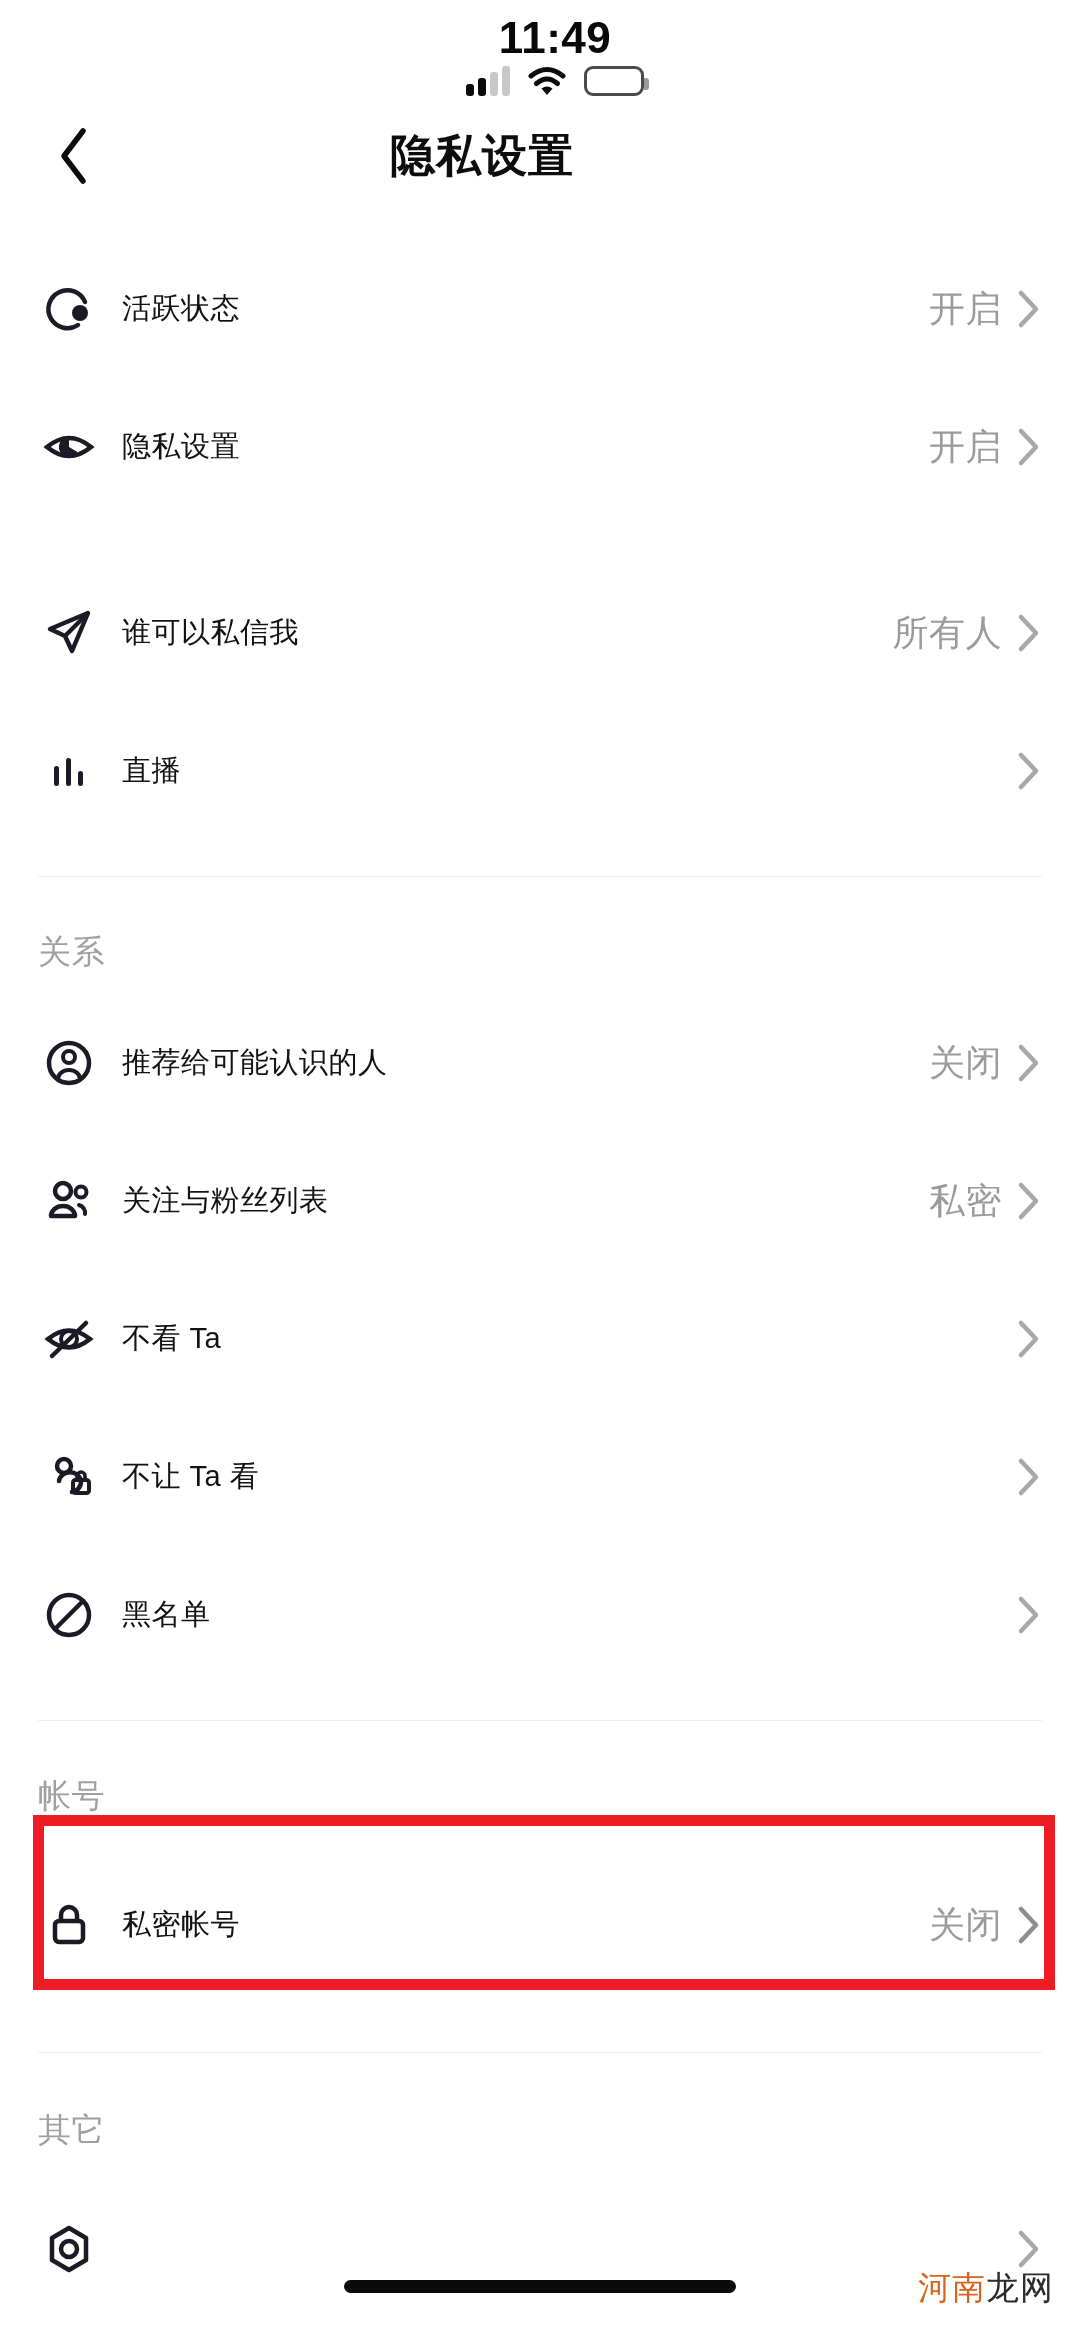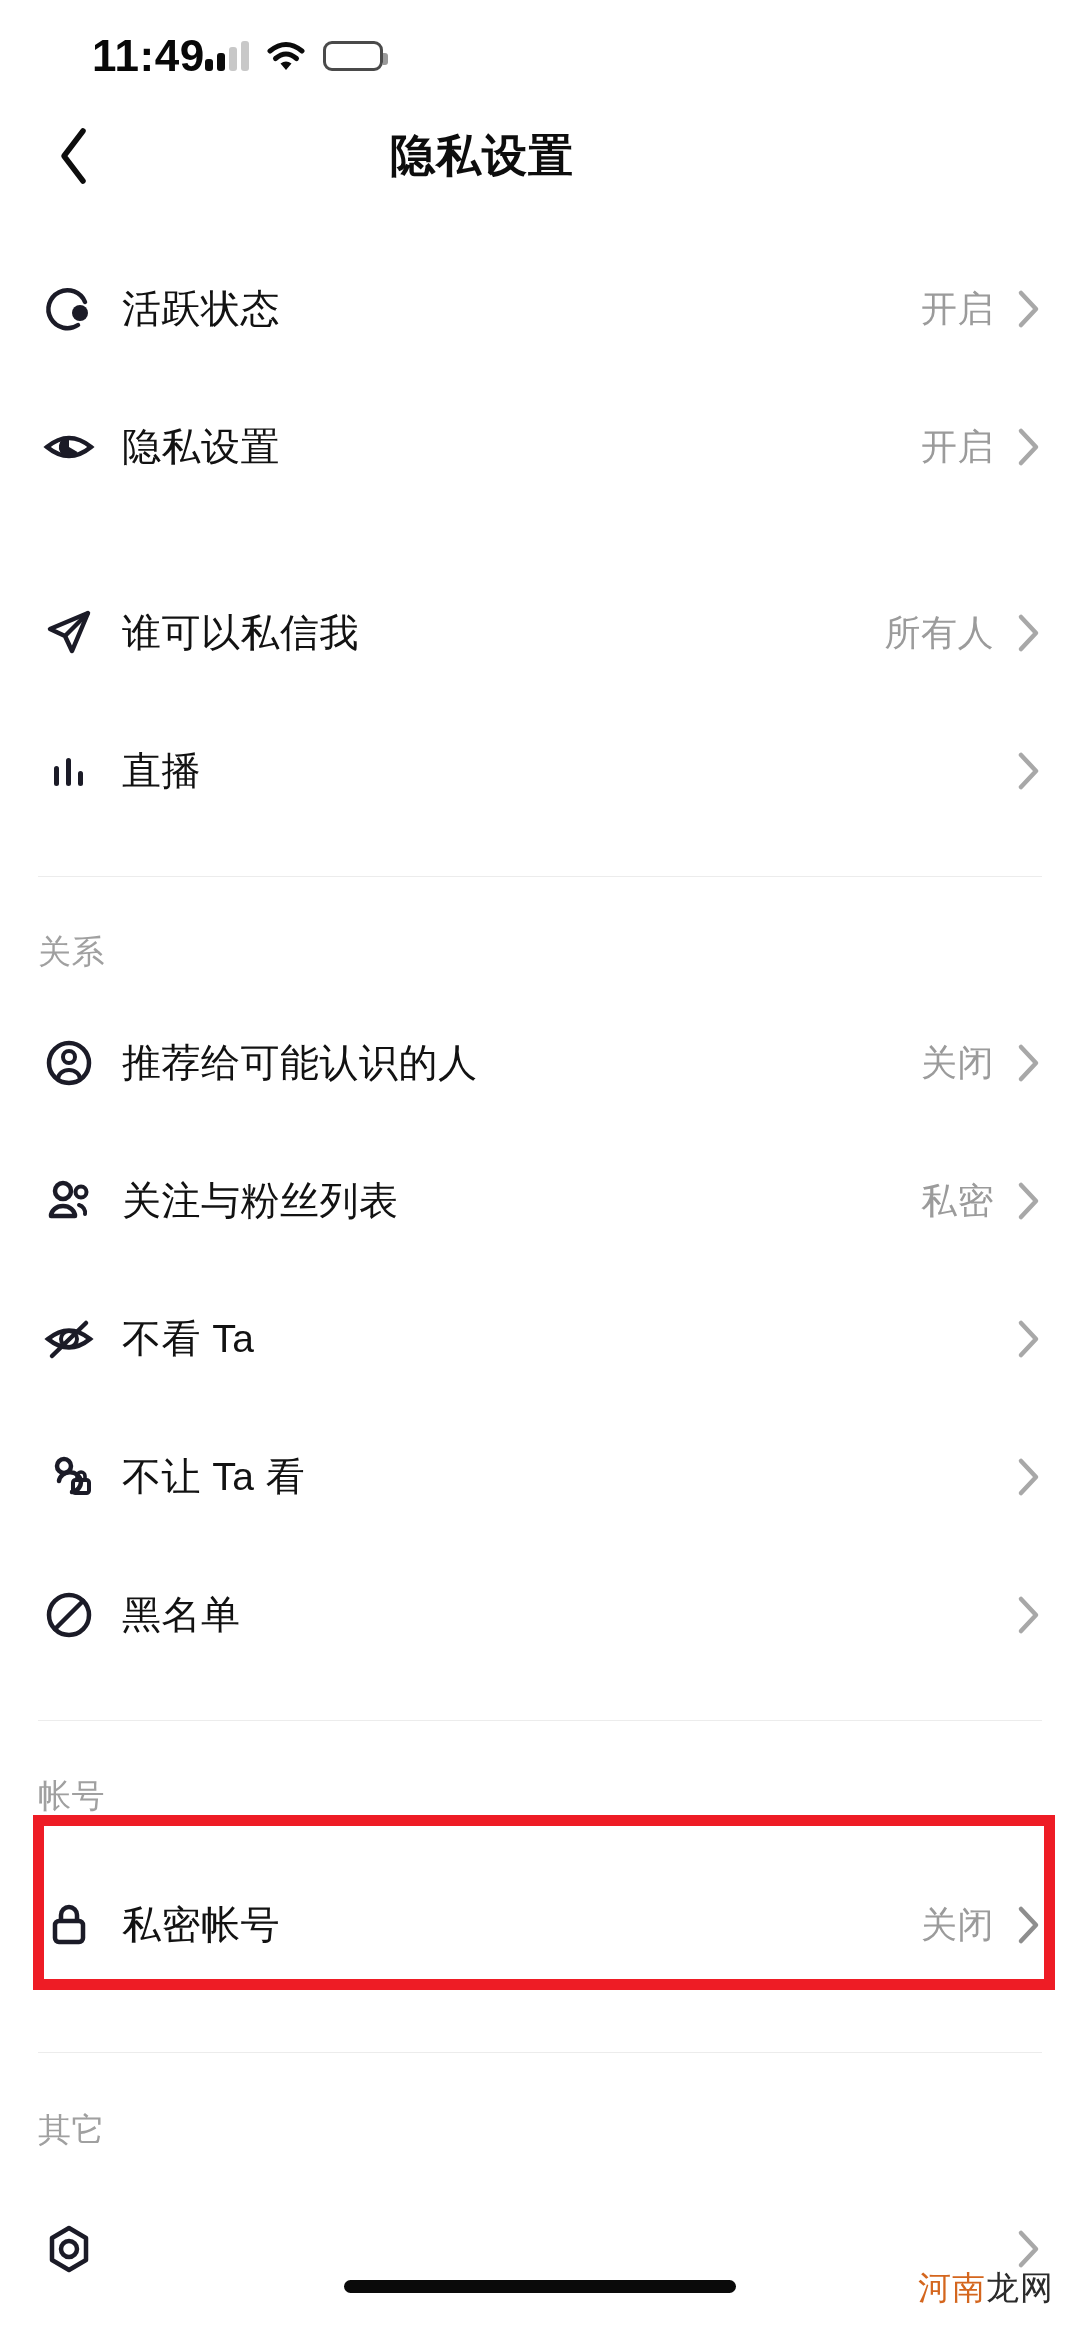--- a/index.html
+++ b/index.html
@@ -7,22 +7,23 @@
     width:1080px; height:2337px;
     background:#ffffff;
     font-family:"Liberation Sans","DejaVu Sans",sans-serif;
     overflow:hidden;
   }
   .phone { position:relative; width:1080px; height:2337px; background:#fff; }
 
   
   .statusbar {
     position:absolute; top:0; left:0; width:1080px; height:96px;
-    display:flex; align-items:center; 
+    display:flex; align-items:center; justify-content:space-between;
     padding:16px 62px 0 92px;
+    flex-direction:column;
   }
   .status-time {
     font-size:44px; font-weight:700; color:#080808;
     letter-spacing:0.5px; line-height:1;
   }
   .status-right { display:flex; align-items:flex-end; gap:18px; }
   .signal { display:flex; align-items:flex-end; gap:4px; height:30px; }
   .signal i { display:block; width:8px; border-radius:3px; background:#0b0b0b; }
   .signal i:nth-child(1){ height:12px; }
   .signal i:nth-child(2){ height:18px; }
@@ -57,25 +58,25 @@
   .row {
     position:relative; height:90px; margin:0 38px;
     display:flex; align-items:center;
   }
   .row-icon {
     width:62px; height:62px; flex:0 0 62px;
     display:flex; align-items:center; justify-content:center;
     margin-right:22px;
   }
   .row-label {
-    font-size:39px; color:#121212; font-weight:400;
+    font-size:29px; color:#121212; font-weight:400;
     letter-spacing:0.5px; white-space:nowrap;
   }
   .row-right {
-    margin-left:auto; display:flex; align-items:center; gap:22px;
+    margin-left:auto; display:flex; align-items:center; gap:14px;
   }
   .row-value { font-size:36px; color:#9b9b9b; letter-spacing:0.5px; }
   .chev { width:26px; height:40px; display:block; }
 
   .spacer-48 { height:48px; }
   .spacer-60 { height:60px; }
 
   .divider {
     height:1px; background:#ececec; margin:0 38px;
   }

